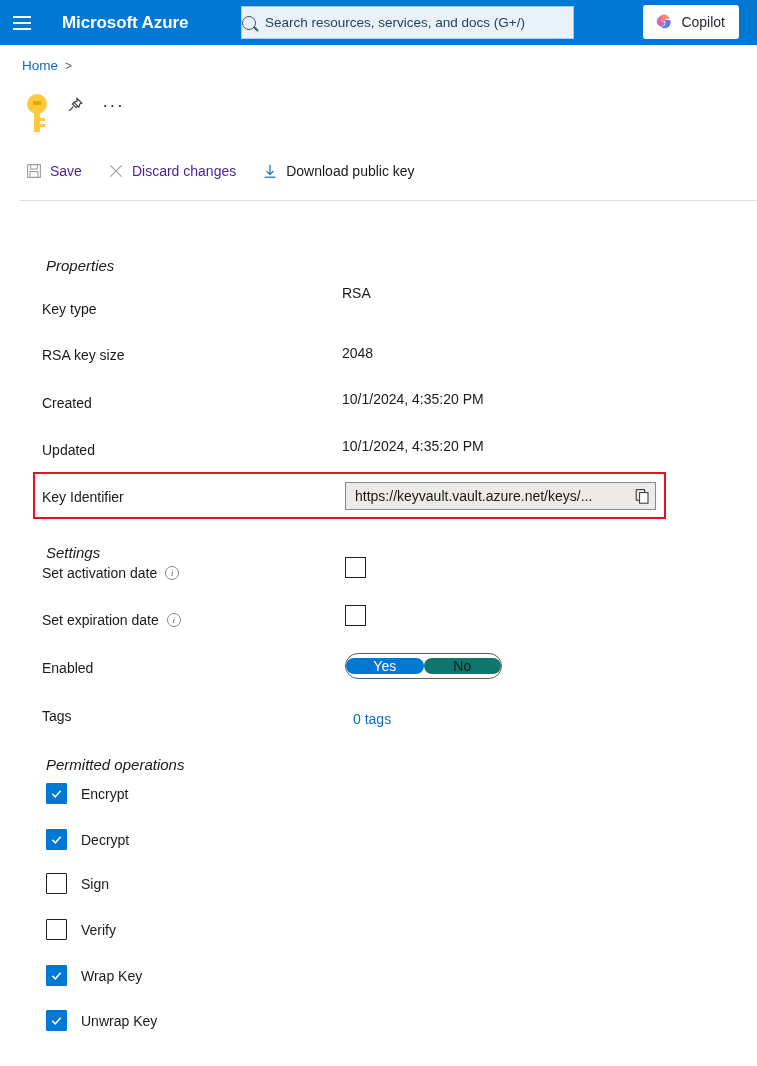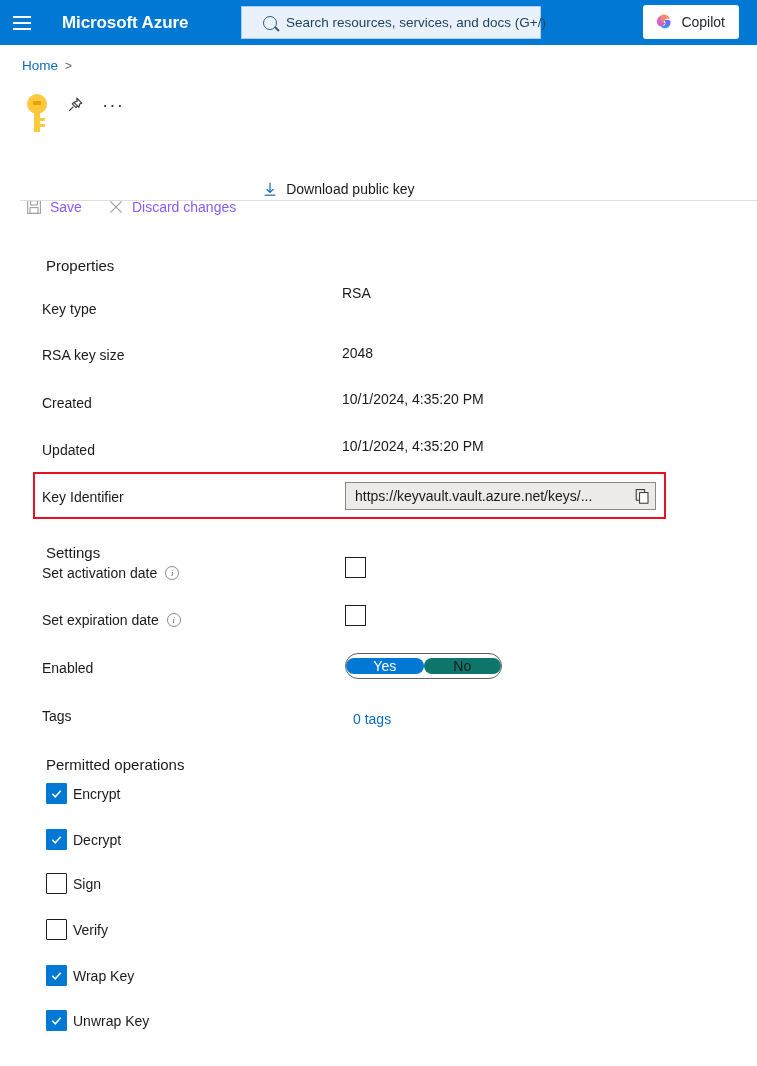--- a/index.html
+++ b/index.html
@@ -39,26 +39,26 @@
     color: #ffffff;
     font-size: 17px;
     font-weight: 600;
     margin-left: 18px;
     letter-spacing: -0.1px;
     white-space: nowrap;
   }
   .searchbox {
     position: absolute;
     left: 241px; top: 6px;
-    width: 300px; height: 33px;
+    width: 333px; height: 33px;
     background: #e9f2fb;
     border: 1px solid #a8cdf0;
     display: flex;
     align-items: center;
-    padding-left: 21px;
+    padding-left: 0;
     cursor: text;
   }
   .search-glass {
     width: 14px; height: 14px;
     border: 1.6px solid #3b5a78;
     border-radius: 50%;
     position: relative;
     flex: none;
     margin-right: 9px;
   }
@@ -163,38 +163,39 @@
     gap: 26px;
   }
   .tb-item {
     display: flex;
     align-items: center;
     gap: 8px;
     font-size: 14px;
     cursor: pointer;
     white-space: nowrap;
   }
-  .tb-item.disabled { color: #8b5cf6; cursor: default; margin-top: 36px; }
+  .tb-item.disabled { color: #4c1d95; cursor: default; }
   .tb-item.enabled  { color: #1b1a19; }
 
   .divider {
     position: absolute;
     top: 200px; left: 20px;
     width: 737px; height: 1px;
     background: #e1dfdd;
   }
 
   
   .content { position: absolute; top: 200px; left: 0; width: 757px; }
 
   .section-head {
     position: absolute;
     left: 46px;
     font-size: 15px;
     color: #1b1a19;
+    font-style: italic;
   }
 
   .row-label {
     position: absolute;
     left: 32px;
     font-size: 14px;
     color: #1b1a19;
     display: flex;
     align-items: center;
     gap: 8px;
@@ -296,21 +297,21 @@
     color: #0f6cbd;
     cursor: pointer;
   }
 
   
   .perm-row {
     position: absolute;
     left: 46px;
     display: flex;
     align-items: center;
-    gap: 6px;
+    gap: 14px;
     cursor: pointer;
   }
   .perm-box {
     width: 21px; height: 21px;
     flex: none;
     border-radius: 1px;
     display: flex;
     align-items: center;
     justify-content: center;
   }

